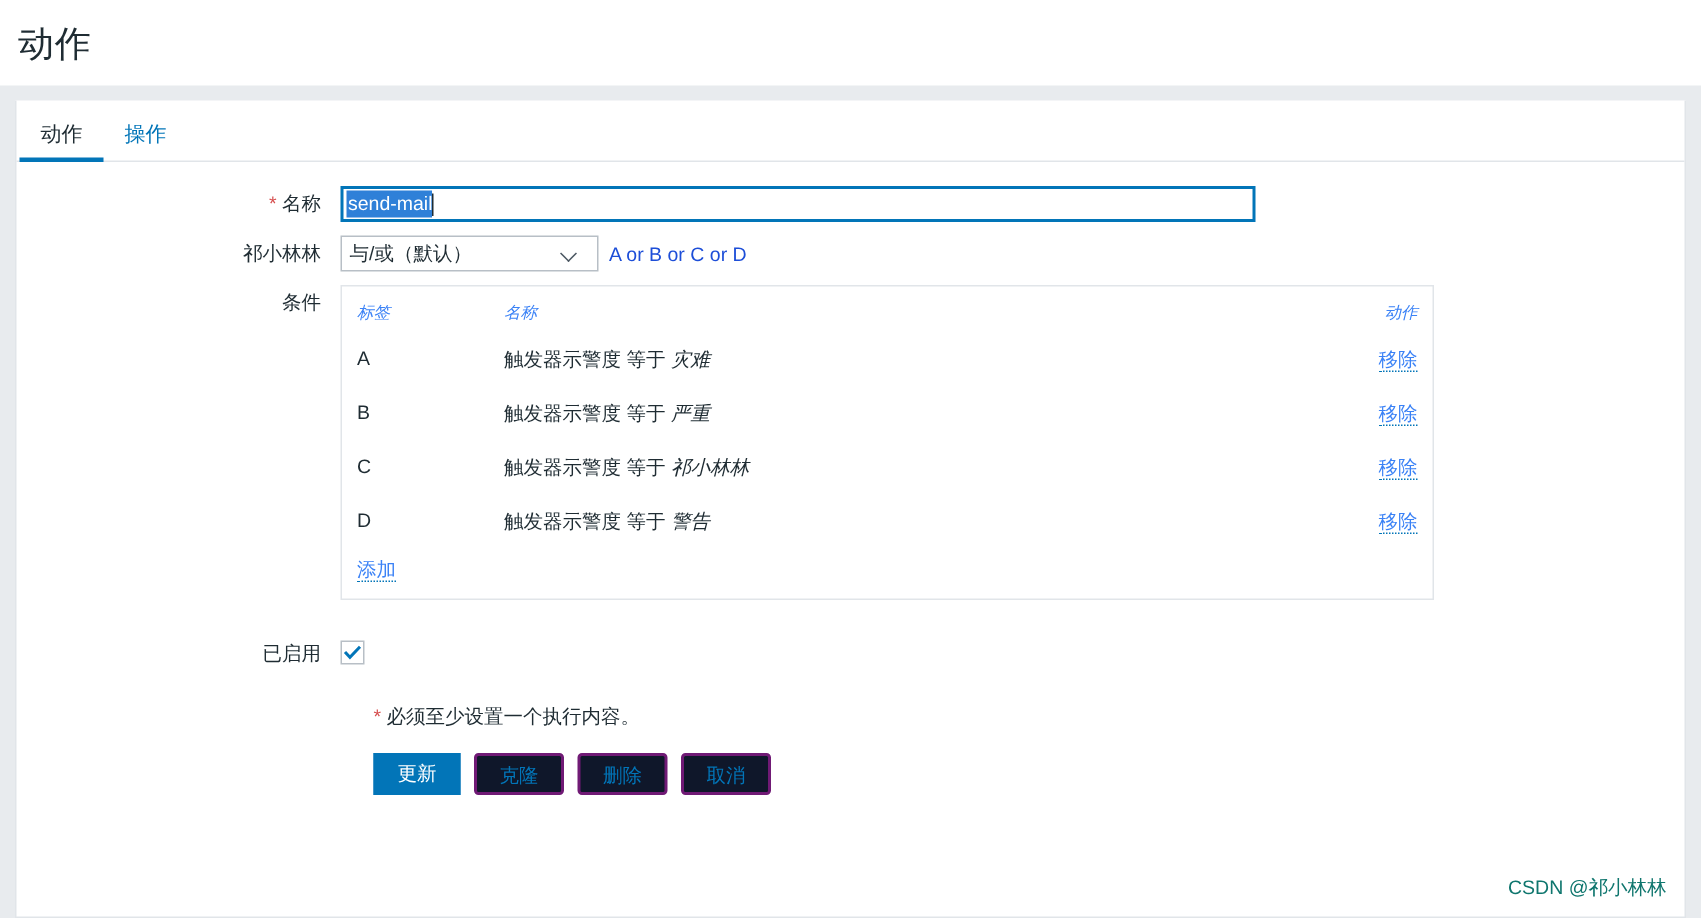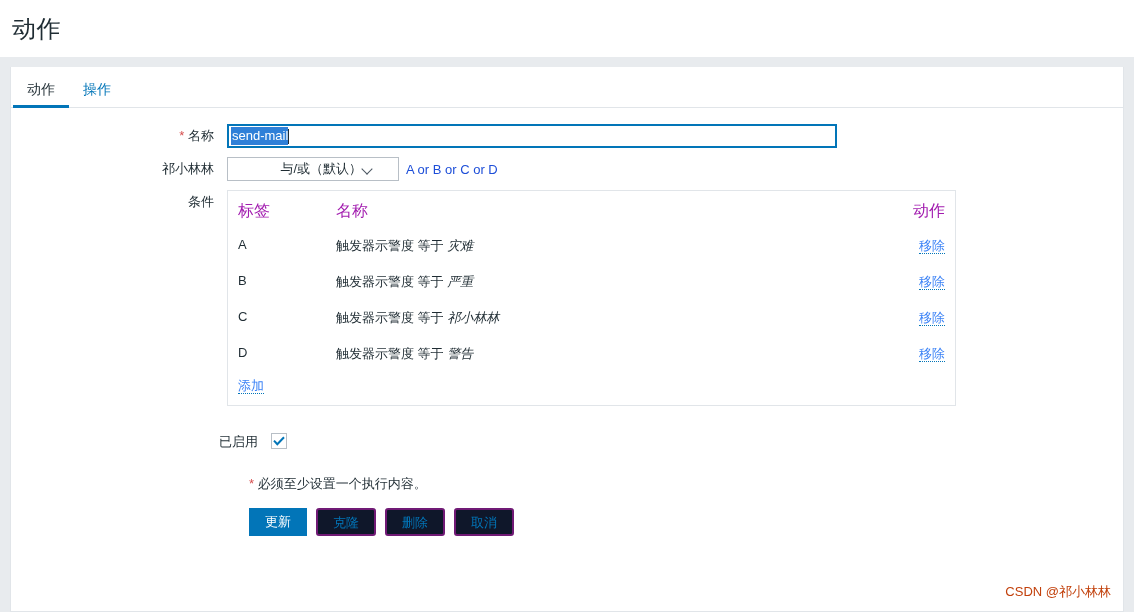--- a/index.html
+++ b/index.html
@@ -134,22 +134,22 @@
     align-items: center;
   }
   .select {
     width: 172px;
     height: 24px;
     box-sizing: border-box;
     border: 1px solid #b8bfc6;
     background: #ffffff;
     display: flex;
     align-items: center;
-    justify-content: flex-end;
-    padding: 0 24px 0 5px;
+    justify-content: space-between;
+    padding: 0 12px 0 5px;
     font-size: 13px;
     color: #1f2c33;
     cursor: pointer;
   }
   .chev {
     width: 12px;
     height: 12px;
     display: inline-block;
     position: relative;
     flex: none;
@@ -179,24 +179,25 @@
     background: #ffffff;
     padding: 7px 10px 10px 10px;
   }
   .cond-table {
     width: 100%;
     border-collapse: collapse;
     font-size: 13px;
   }
   .cond-table th {
     font-weight: normal;
-    color: #a21caf;
+    color: #3b82f6;
     text-align: left;
     padding: 3px 0 9px 0;
-    font-size: 16px;
+    font-size: 11px;
+    font-style: italic;
   }
   .cond-table th.th-label { width: 98px; }
   .cond-table th.th-action { text-align: right; width: 60px; }
   .cond-table td {
     padding: 6px 0 12px 0;
     color: #1f2c33;
     vertical-align: top;
     font-size: 13px;
   }
   .cond-table td.td-action { text-align: right; }
@@ -260,21 +261,21 @@
     color: #0275b8;
     border: 2px solid #701a75;
     border-radius: 3px;
   }
   
   .watermark {
     position: absolute;
     right: 12px;
     bottom: 10px;
     font-size: 13px;
-    color: #c2410c;
+    color: #0f766e;
     white-space: nowrap;
   }
 </style>
 </head>
 <body>
 
 <div class="page-header">
   <span class="page-title">动作</span>
 </div>
 
@@ -371,21 +372,21 @@
                 </tr>
               </tbody>
             </table>
             <div class="add-link-wrap">
               <span class="link">添加</span>
             </div>
           </div>
         </div>
       </div>
 
-      <div class="form-row" style="margin-top:24px;margin-left:44px;">
+      <div class="form-row" style="margin-top:24px;">
         <div class="form-label">已启用</div>
         <div class="form-field">
           <span class="checkbox">
             <svg width="12" height="10" viewBox="0 0 12 10">
               <path d="M1 4.6 L4.3 8.2 L11 1.2" stroke="#0275b8" stroke-width="2" fill="none"></path>
             </svg>
           </span>
         </div>
       </div>
 

